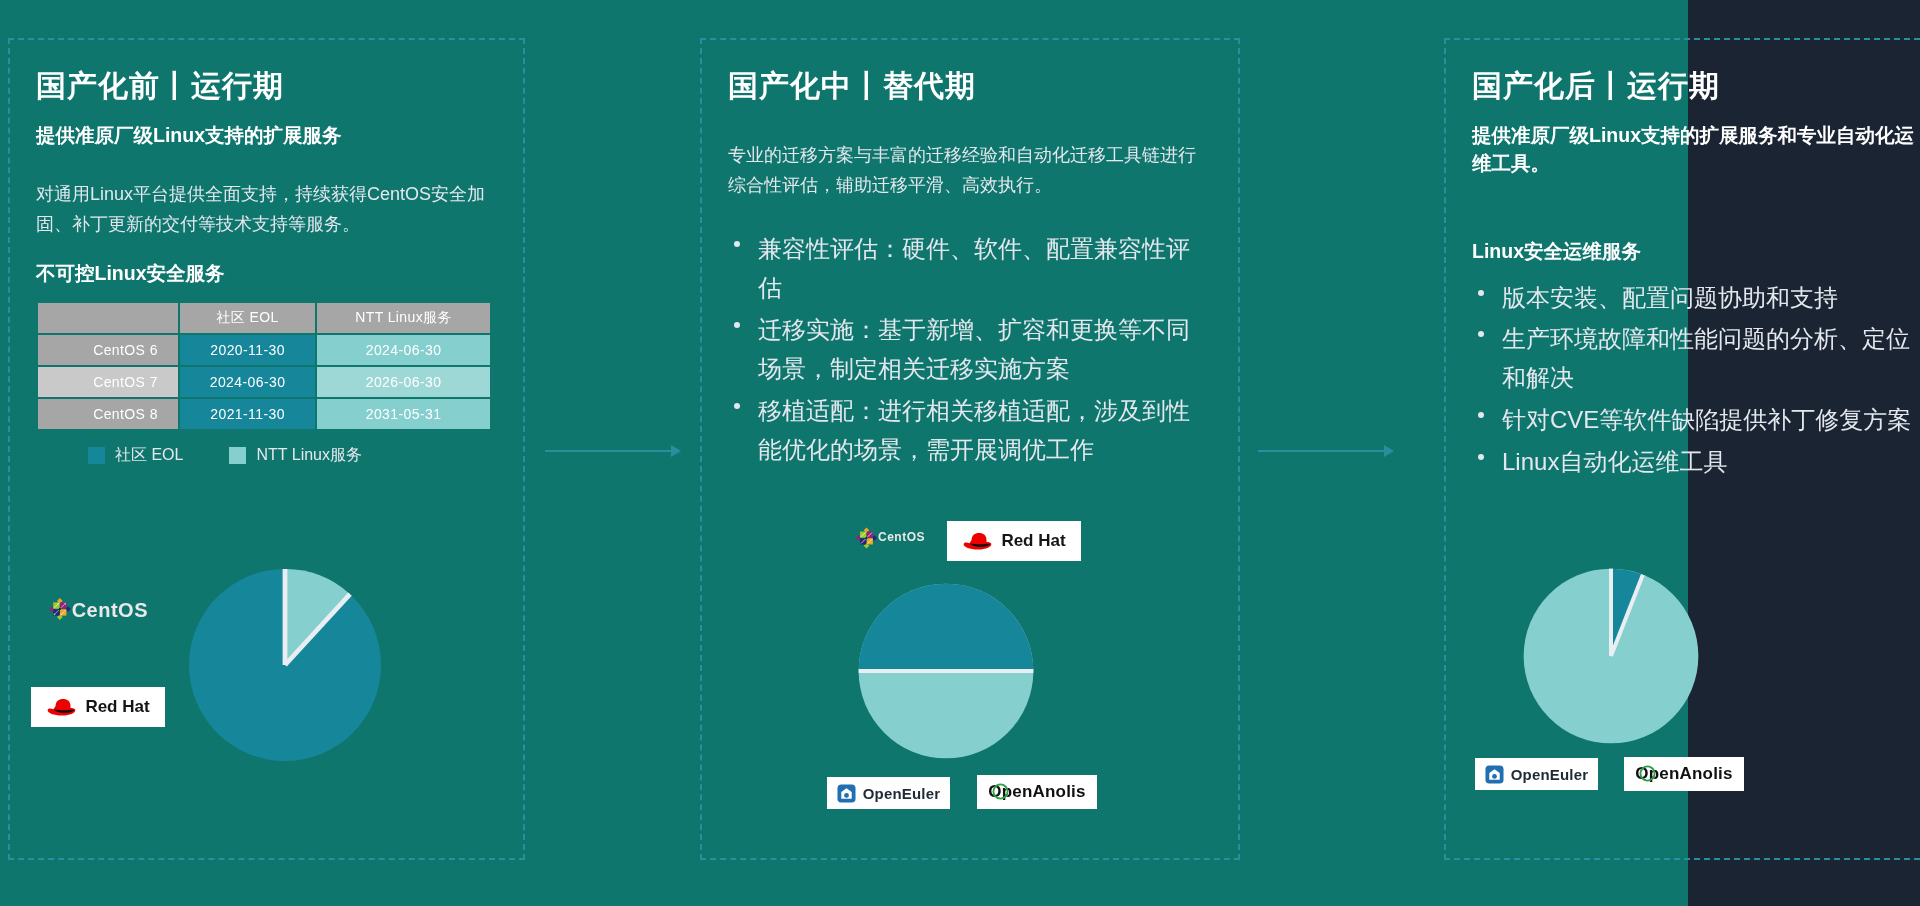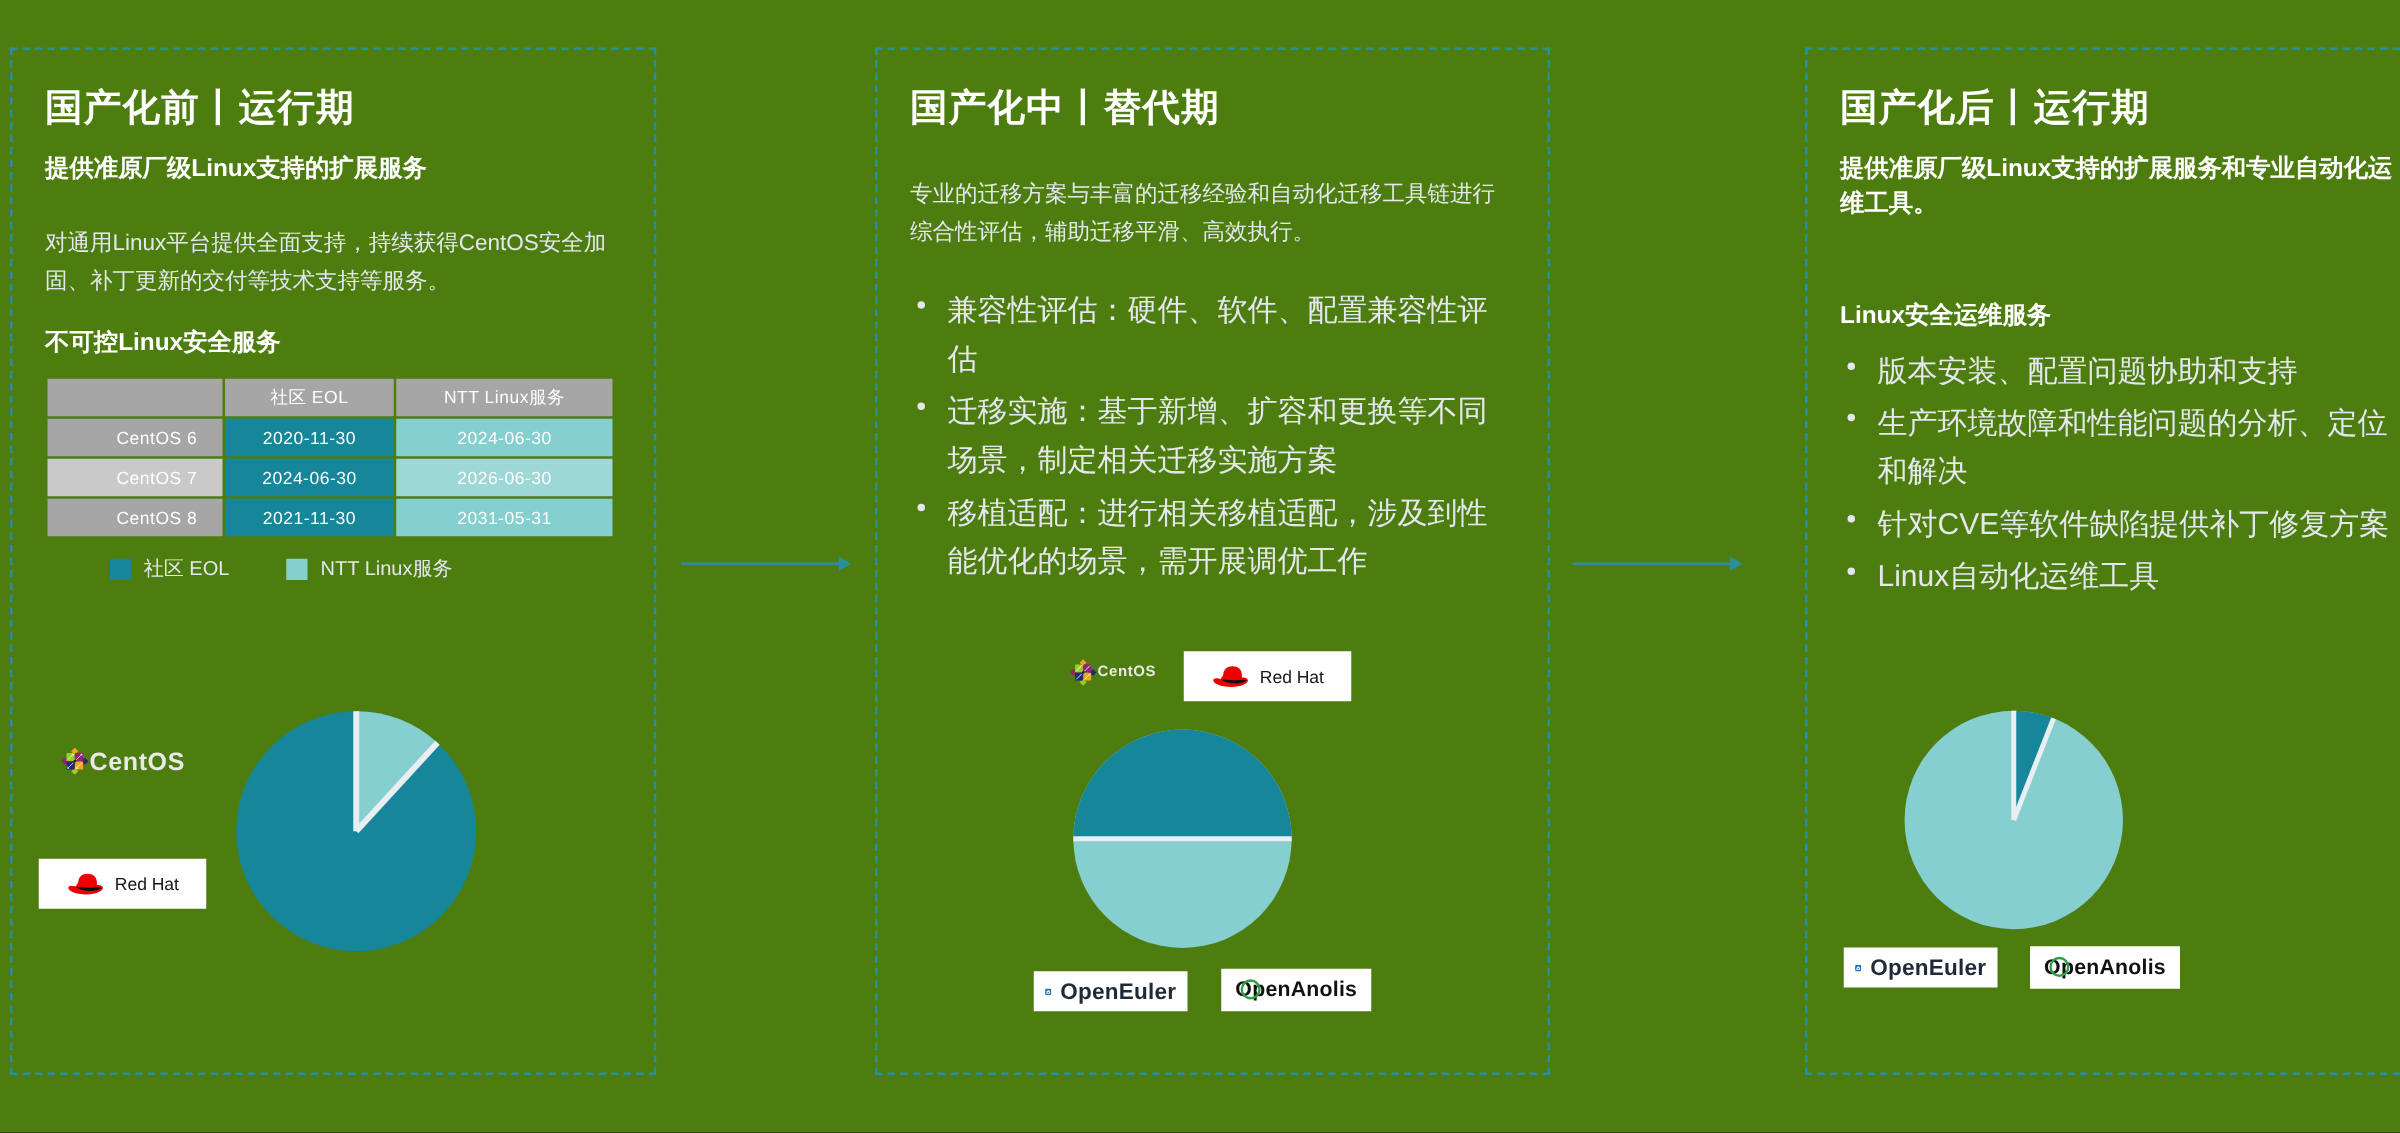--- a/index.html
+++ b/index.html
@@ -4,22 +4,22 @@
 <style>
   * { box-sizing: border-box; margin: 0; padding: 0; }
   html, body {
     width: 1920px; height: 906px;
     background: #1b2433;
     font-family: "Liberation Sans", "DejaVu Sans", sans-serif;
     overflow: hidden;
   }
   .stage {
     position: relative;
-    width: 1920px; height: 906px;
-    background: #4d7c0f;
+    width: 1688px; height: 906px;
+    background: #0f766e;
   }
 
   
   .panel {
     position: absolute;
     top: 38px;
     height: 822px;
     border: 2px dashed #2a8f9c;
     padding: 26px 26px 10px 26px;
   }
@@ -107,29 +107,29 @@
 
   
   .logo-card {
     background: #ffffff;
     display: flex;
     align-items: center;
     justify-content: center;
     gap: 7px;
     padding: 5px 9px;
   }
-  .logo-text { font-size: 14px; font-weight: normal; color: #151515; white-space: nowrap; }
+  .logo-text { font-size: 17px; font-weight: bold; color: #151515; white-space: nowrap; }
 
   .centos-wrap { display: flex; align-items: center; }
   .centos-word { font-weight: bold; color: #e9e9e9; letter-spacing: .5px; }
 
   
   .abs { position: absolute; }
 
-  .oe-text { font-size: 18px; font-weight: bold; color: #1f2a37; letter-spacing: .2px;}
+  .oe-text { font-size: 15px; font-weight: bold; color: #1f2a37; letter-spacing: .2px;}
   .oa-text { font-size: 17px; font-weight: bold; color: #111; letter-spacing: .2px;}
 
   .arrow-line { position:absolute; height:2px; background:#2a8f9c; }
   .arrow-head {
     position:absolute; width:0; height:0;
     border-top:6px solid transparent;
     border-bottom:6px solid transparent;
     border-left:10px solid #2a8f9c;
   }
 </style>

